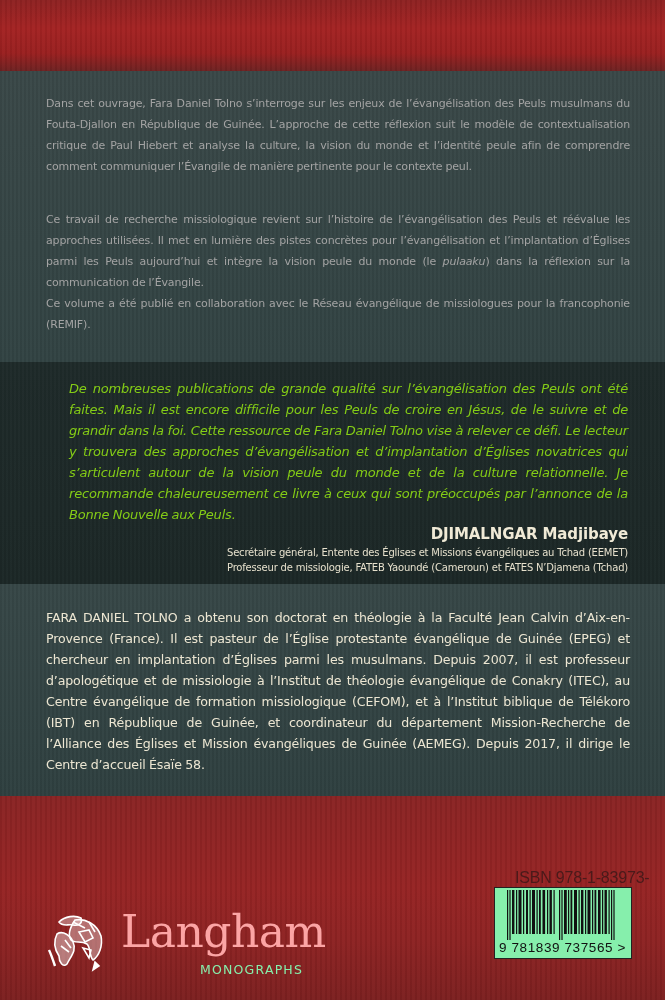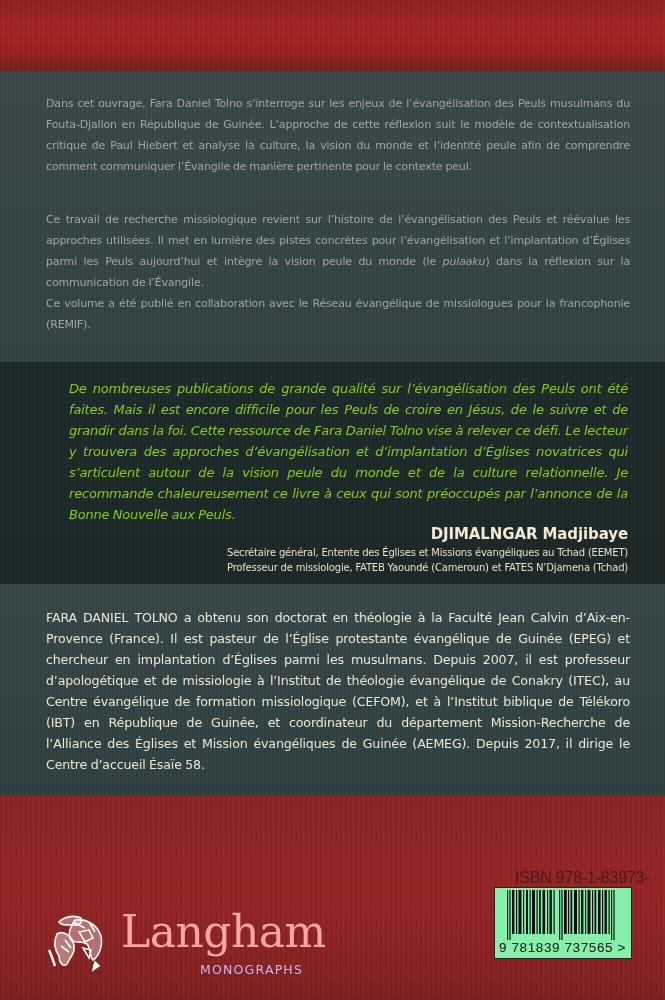--- a/index.html
+++ b/index.html
@@ -116,21 +116,21 @@
       font-size: 44px;
       line-height: 48px;
       color: #fca5a5;
       letter-spacing: -0.5px;
     }
     .logo-sub {
       position: absolute;
       left: 200px; top: 962px;
       font-size: 12.5px;
       letter-spacing: 1.2px;
-      color: #c4b5fd;
+      color: #86efac;
     }
 
     .isbn-text {
       position: absolute;
       left: 515px; top: 869px;
       font-family: "Liberation Sans", sans-serif;
       font-size: 16px;
       color: #4a1a1a;
       letter-spacing: -0.2px;
     }

